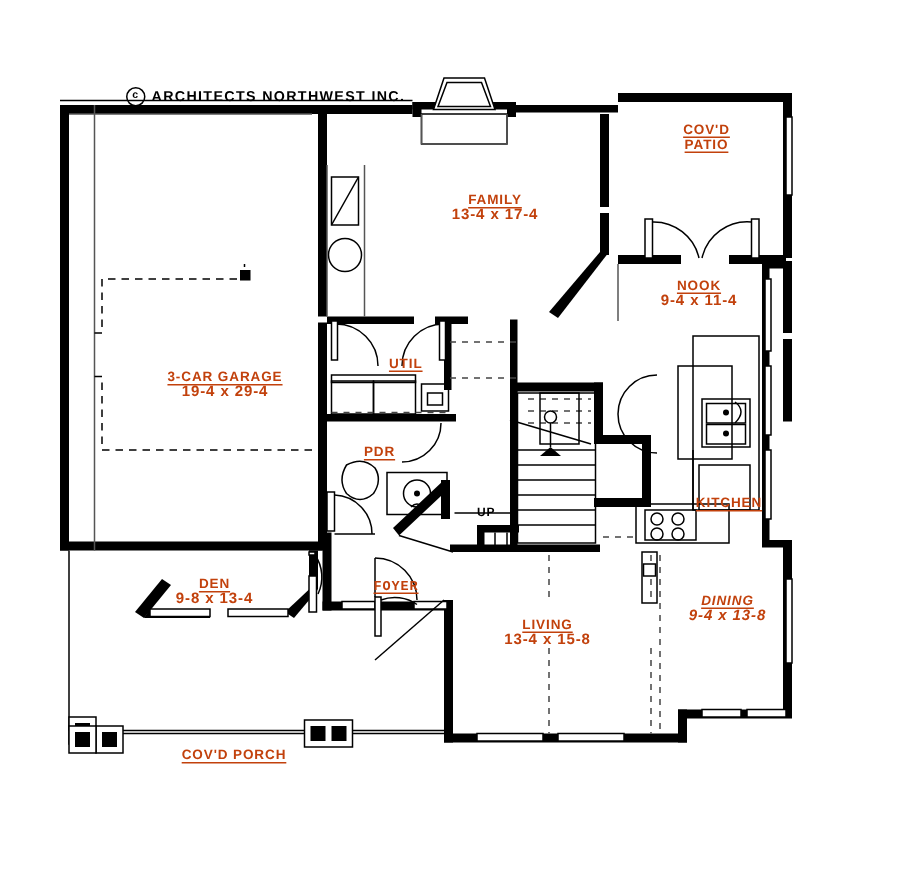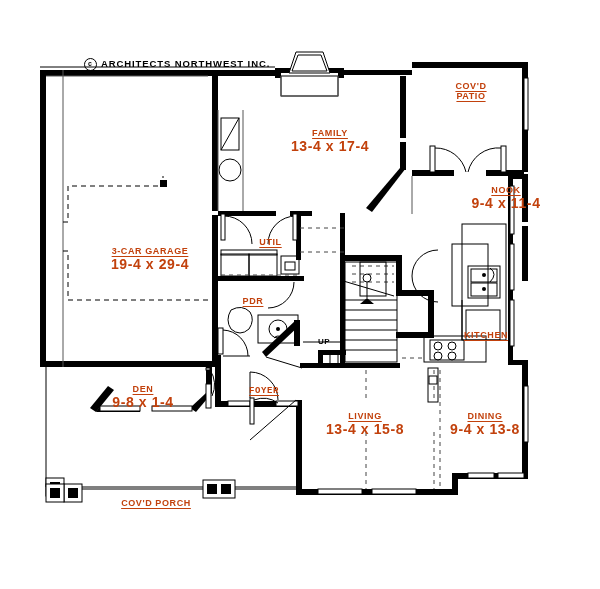--- a/index.html
+++ b/index.html
@@ -2,21 +2,21 @@
 <html><head>
 <meta charset="utf-8">
 <style>
   html,body{margin:0;padding:0;background:#ffffff;}
   body{font-family:"Liberation Sans", sans-serif;}
   #plan{position:relative;width:600px;height:589px;background:#ffffff;overflow:hidden;}
   #plan svg{position:absolute;left:0;top:0;}
   .lbl{position:absolute;text-align:center;color:#c2410c;font-family:"Liberation Sans", sans-serif;
        letter-spacing:0.6px;white-space:nowrap;line-height:1.15;}
   .rm-name{font-size:9px;font-weight:bold;text-decoration:underline;text-underline-offset:2px;}
-  .rm-dim{font-size:14px;font-weight:bold;}
+  .rm-dim{font-size:10px;font-weight:bold;}
   .credit{position:absolute;font-size:9.5px;font-weight:bold;letter-spacing:0.9px;color:#000;white-space:nowrap;}
   .up-lbl{position:absolute;font-size:8px;font-weight:bold;letter-spacing:0.5px;color:#000;}
 </style>
 </head>
 <body>
 
 <div id="plan">
 
   <svg width="600" height="589" viewBox="0 0 600 589">
     <defs>
@@ -324,52 +324,52 @@
   <div class="lbl" style="left:330px;top:128px;transform:translateX(-50%);">
     <div class="rm-name">FAMILY</div>
     <div class="rm-dim">13-4 x 17-4</div>
   </div>
 
   <div class="lbl" style="left:471px;top:81px;transform:translateX(-50%);">
     <div class="rm-name">COV'D</div>
     <div class="rm-name">PATIO</div>
   </div>
 
-  <div class="lbl" style="left:466px;top:185px;transform:translateX(-50%);margin-left:40px;">
+  <div class="lbl" style="left:466px;top:185px;transform:translateX(-50%);">
     <div class="rm-name">NOOK</div>
     <div class="rm-dim">9-4 x 11-4</div>
   </div>
 
   <div class="lbl" style="left:466px;top:330px;transform:translateX(-50%);padding-left:40px;">
     <div class="rm-name">KITCHEN</div>
   </div>
 
   <div class="lbl" style="left:251px;top:237px;transform:translateX(-50%);padding-left:39px;">
     <div class="rm-name">UTIL</div>
   </div>
 
   <div class="lbl" style="left:253px;top:296px;transform:translateX(-50%);">
     <div class="rm-name">PDR</div>
   </div>
 
   <div class="lbl" style="left:143px;top:384px;transform:translateX(-50%);">
     <div class="rm-name">DEN</div>
-    <div class="rm-dim">9-8 x 1-4</div>
+    <div class="rm-dim">9-8 x 13-4</div>
   </div>
 
   <div class="lbl" style="left:264px;top:386px;transform:translateX(-50%);font-family:Liberation Mono, monospace;">
     <div class="rm-name">FOYER</div>
   </div>
 
   <div class="lbl" style="left:365px;top:411px;transform:translateX(-50%);">
     <div class="rm-name">LIVING</div>
     <div class="rm-dim">13-4 x 15-8</div>
   </div>
 
-  <div class="lbl" style="left:485px;top:411px;transform:translateX(-50%);">
+  <div class="lbl" style="left:485px;top:395px;transform:translateX(-50%);font-style:italic;">
     <div class="rm-name">DINING</div>
     <div class="rm-dim">9-4 x 13-8</div>
   </div>
 
   <div class="lbl" style="left:156px;top:467px;transform:translateX(-50%);margin-top:31px;">
     <div class="rm-name">COV'D PORCH</div>
   </div>
 
   <div class="up-lbl" style="left:318px;top:337px;">UP</div>
 

